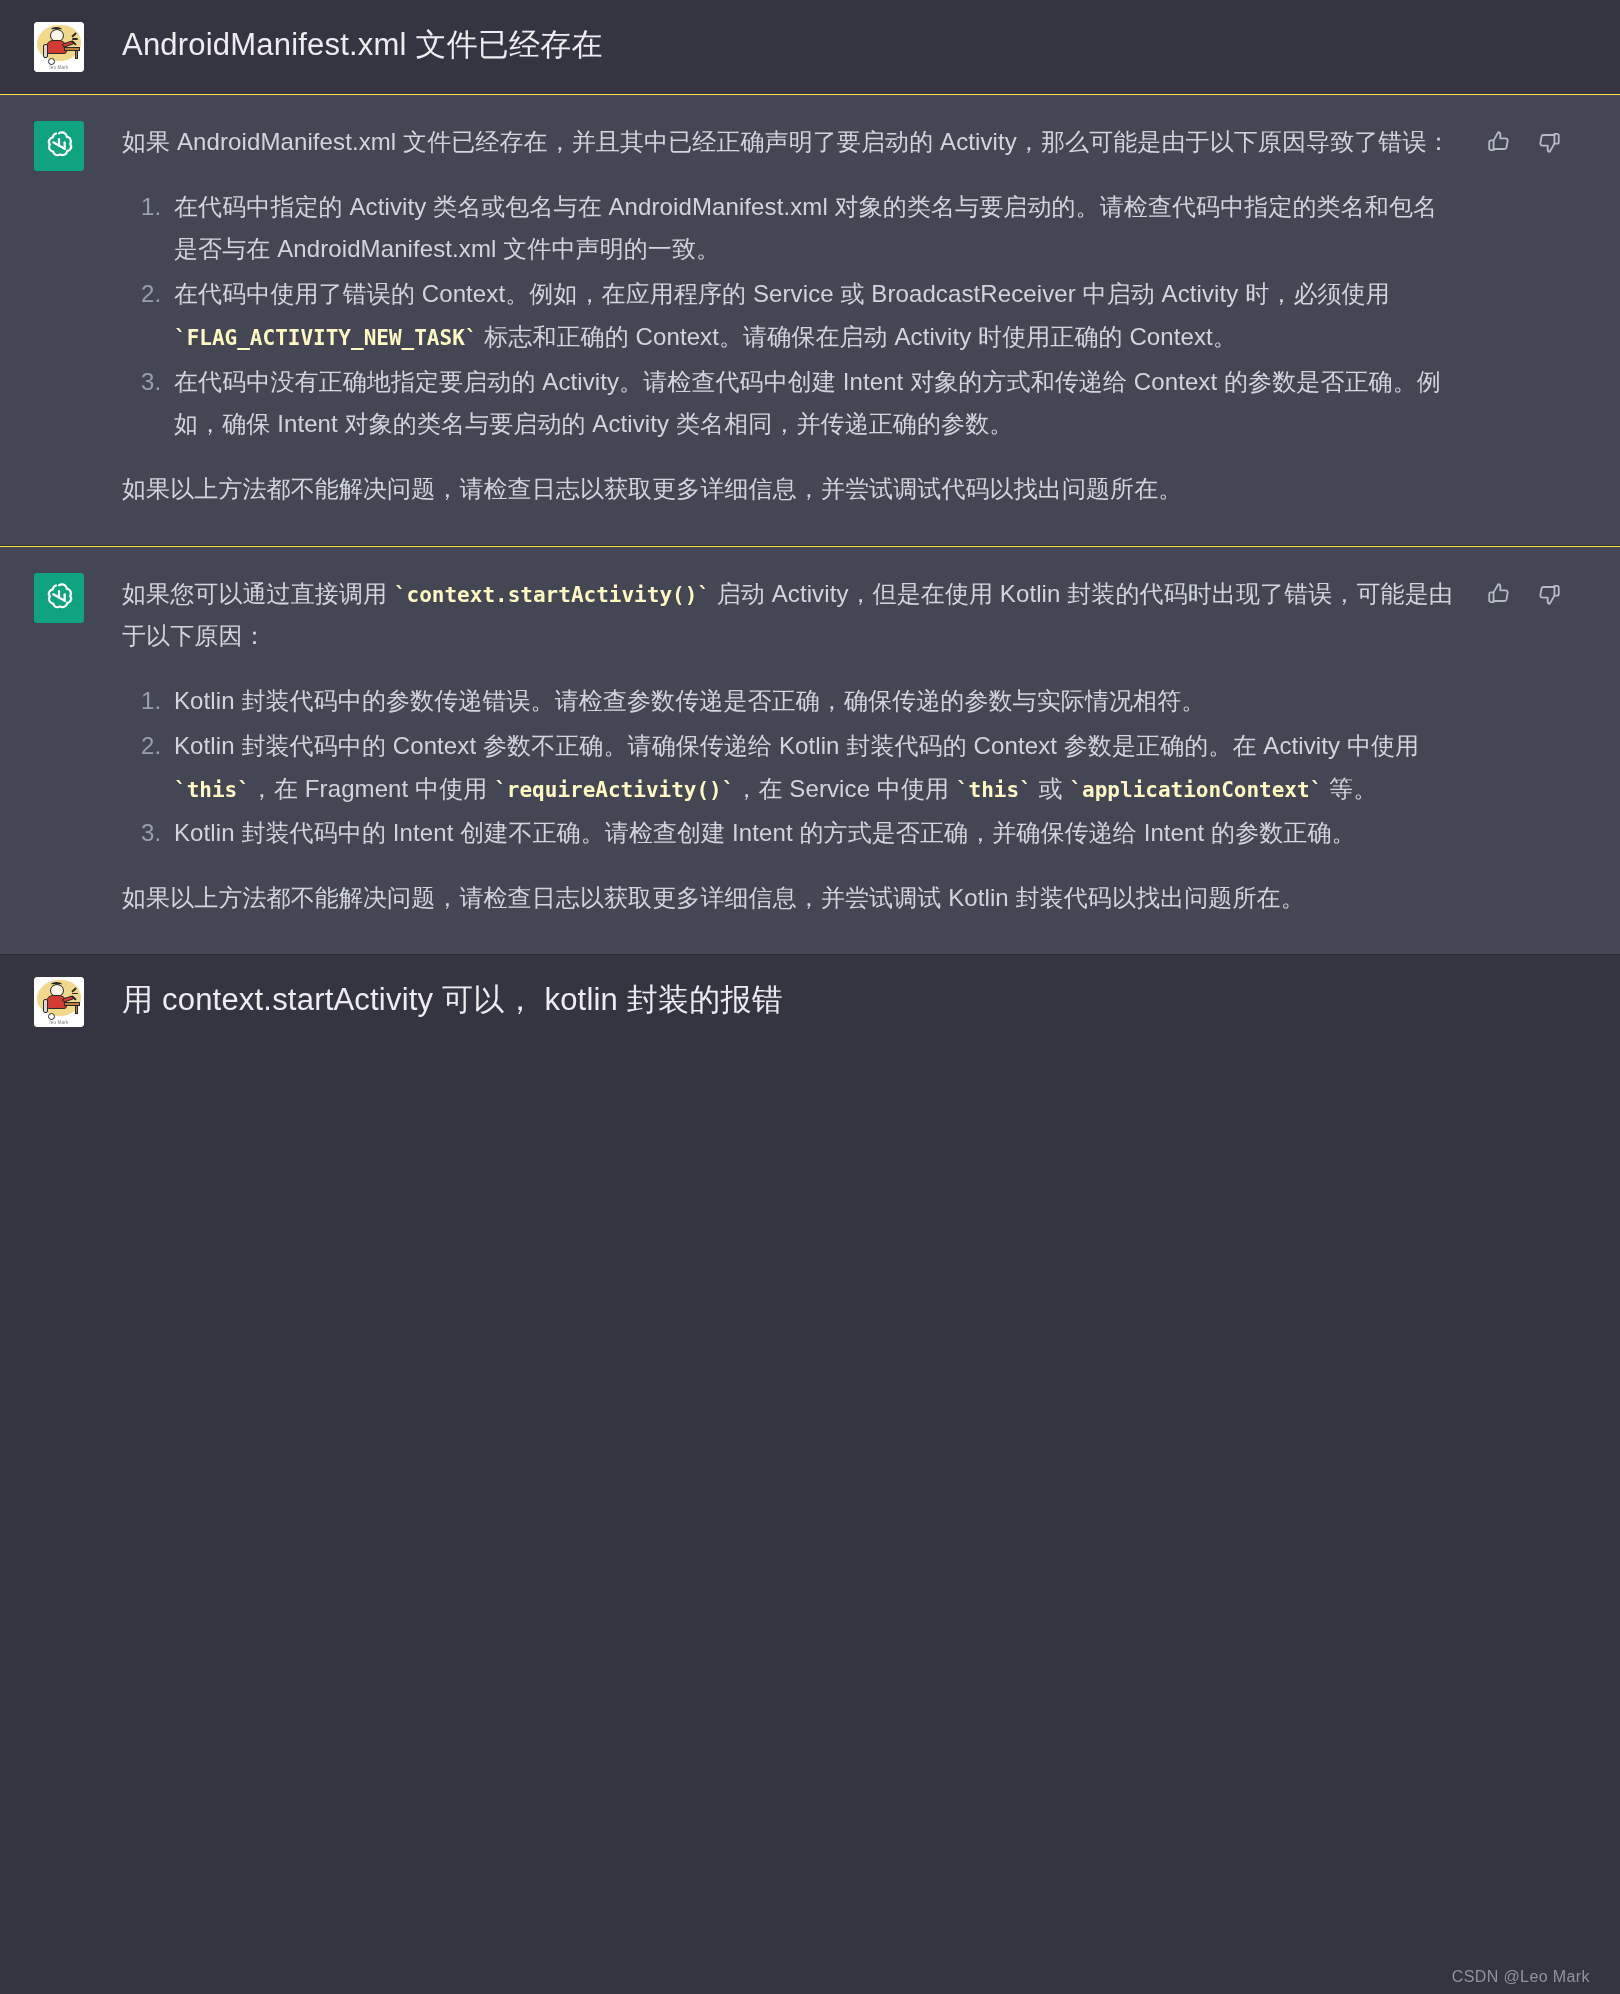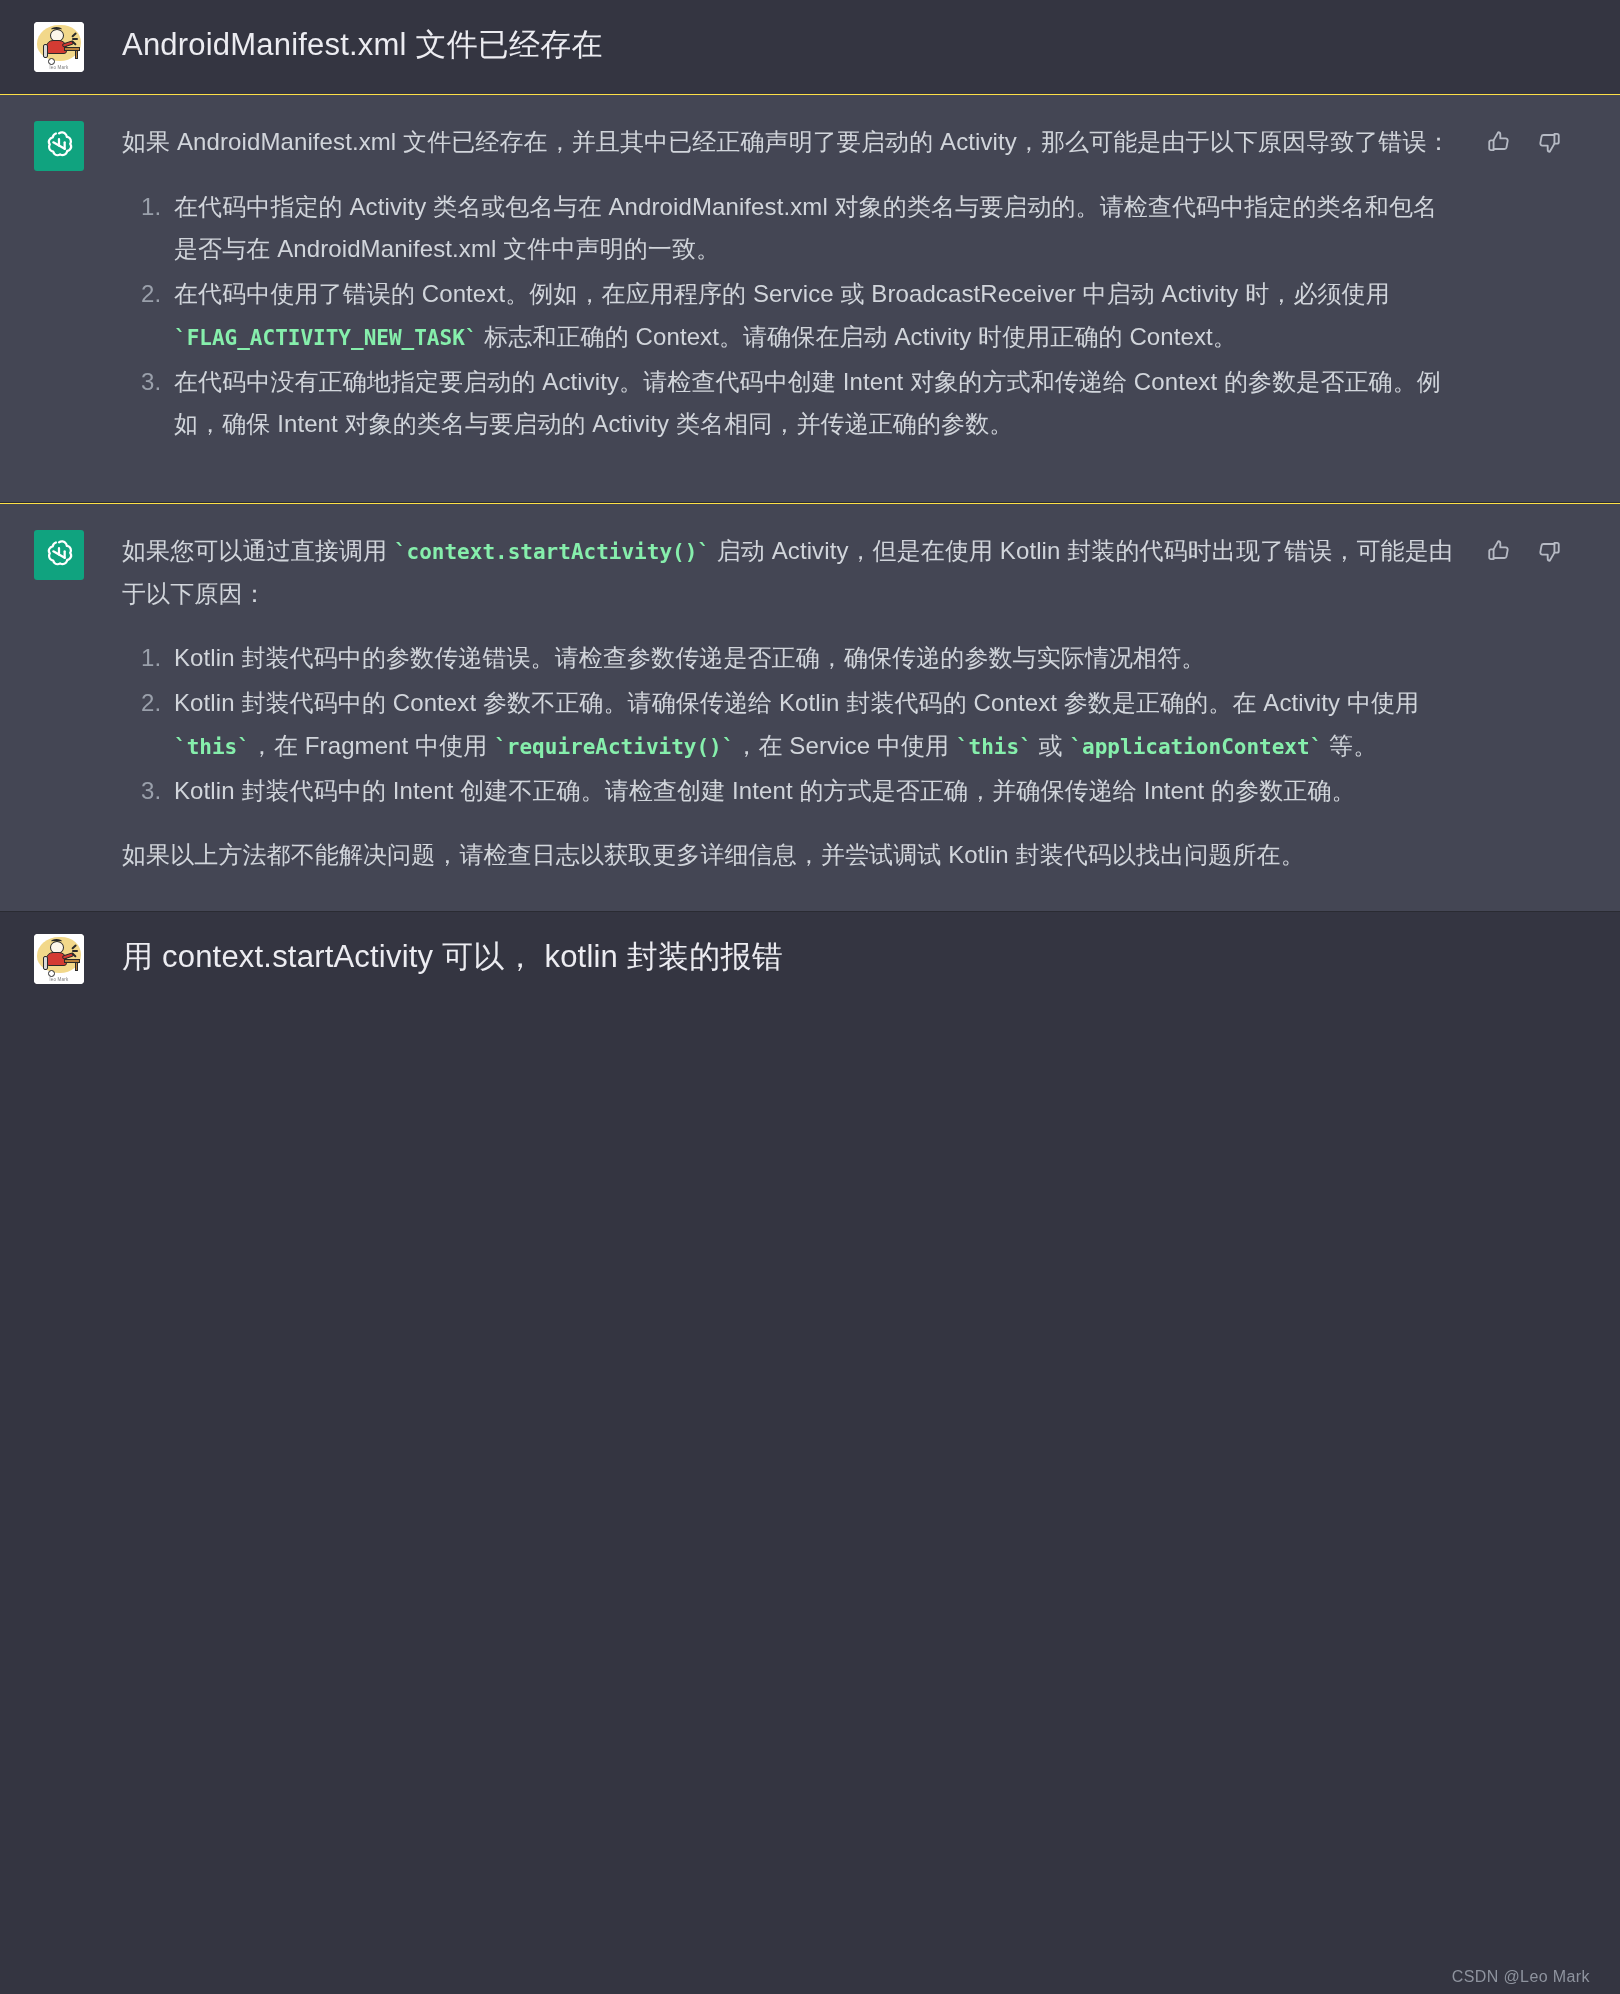--- a/index.html
+++ b/index.html
@@ -195,21 +195,21 @@
     margin-bottom: 2px;
     padding-left: 6px;
     letter-spacing: .1px;
   }
   ol.gpt-list li::marker { color: #9aa0ab; }
 
   code.ic {
     font-family: "DejaVu Sans Mono", "Liberation Mono", monospace;
     font-weight: bold;
     font-size: 21px;
-    color: #86efac;
+    color: #fef9c3;
     letter-spacing: 0;
   }
 
   
   .feedback {
     position: absolute;
     top: 8px;
     right: 18px;
     display: flex;
     gap: 24px;
@@ -291,20 +291,21 @@
         </div>
 
         <p>如果 AndroidManifest.xml 文件已经存在，并且其中已经正确声明了要启动的 Activity，那么可能是由于以下原因导致了错误：</p>
 
         <ol class="gpt-list">
           <li>在代码中指定的 Activity 类名或包名与在 AndroidManifest.xml 对象的类名与要启动的。请检查代码中指定的类名和包名是否与在 AndroidManifest.xml 文件中声明的一致。</li>
           <li>在代码中使用了错误的 Context。例如，在应用程序的 Service 或 BroadcastReceiver 中启动 Activity 时，必须使用 <code class="ic">`FLAG_ACTIVITY_NEW_TASK`</code> 标志和正确的 Context。请确保在启动 Activity 时使用正确的 Context。</li>
           <li>在代码中没有正确地指定要启动的 Activity。请检查代码中创建 Intent 对象的方式和传递给 Context 的参数是否正确。例如，确保 Intent 对象的类名与要启动的 Activity 类名相同，并传递正确的参数。</li>
         </ol>
 
+        <p>如果以上方法都不能解决问题，请检查日志以获取更多详细信息，并尝试调试代码以找出问题所在。</p>
       </div>
     </div>
   </div>
 
   <div class="row assistant">
     <div class="row-inner">
       <div class="avatar gpt">
         <span>
           <svg viewBox="0 0 24 24" fill="none" stroke="#ffffff" stroke-width="1.6" stroke-linecap="round" stroke-linejoin="round">
             <path d="M12 3.1c1.5-1.2 3.7-.9 4.8.7.4.5.6 1.1.7 1.7 1.6.2 2.9 1.6 2.9 3.3 0 .6-.2 1.2-.5 1.7.9 1.3.7 3.1-.5 4.2-.5.4-1 .7-1.6.8-.2 1.6-1.6 2.9-3.3 2.9-.6 0-1.2-.2-1.7-.5-1.2.9-3 .8-4.1-.4-.4-.5-.7-1-.8-1.6-1.6-.2-2.9-1.6-2.9-3.3 0-.6.2-1.2.5-1.7-.9-1.3-.7-3.1.5-4.2.5-.4 1-.7 1.6-.8.2-1.2 1-2.3 2.2-2.7"></path>

